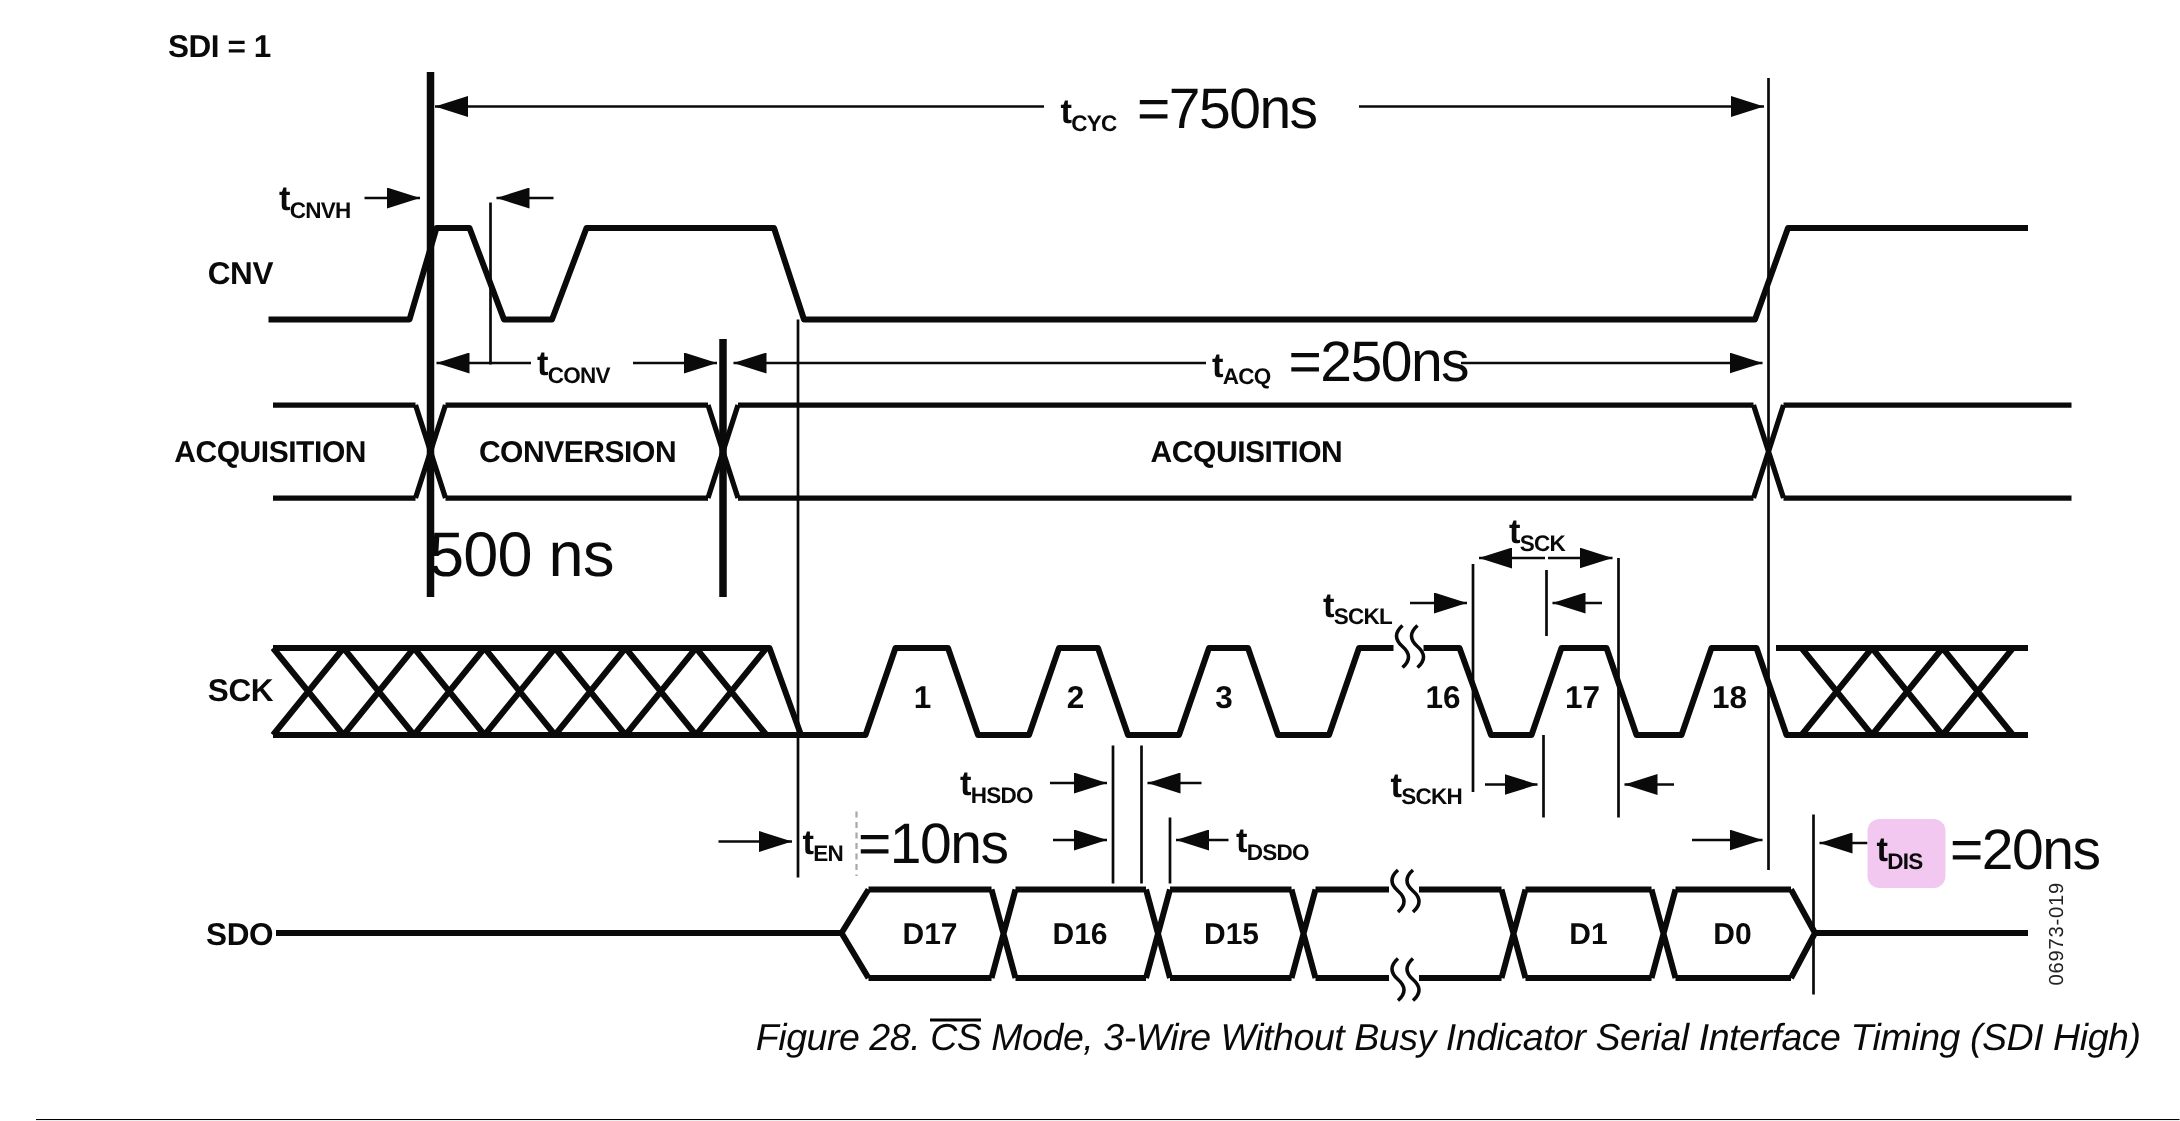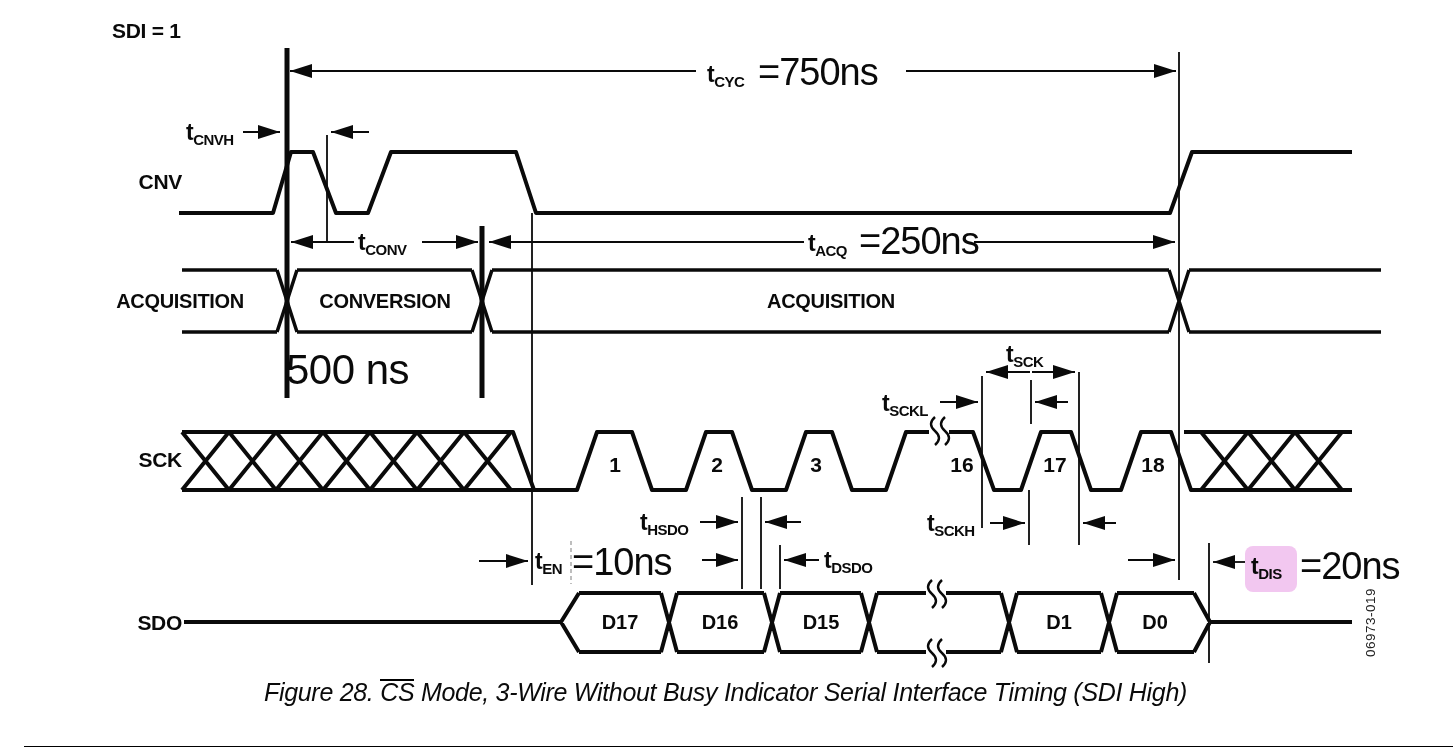--- a/index.html
+++ b/index.html
@@ -15,21 +15,21 @@
   .bit   {font:bold 20px "Liberation Sans",sans-serif;text-anchor:middle;}
   .val   {font:38px "Liberation Sans",sans-serif;letter-spacing:-1px;}
   .bigval{font:42px "Liberation Sans",sans-serif;letter-spacing:-0.5px;}
   .code  {font:13.5px "Liberation Sans",sans-serif;letter-spacing:0.5px;fill:#222;}
   .wave  {stroke:#0a0a0a;stroke-width:4;fill:none;stroke-linejoin:round;}
   .band  {stroke:#0a0a0a;stroke-width:3.5;fill:none;stroke-linejoin:round;}
   .thick {stroke:#0a0a0a;stroke-width:5;}
   .dim   {stroke:#0a0a0a;stroke-width:1.8;fill:none;}
   .caret {stroke:#a9a9a9;stroke-width:1.5;stroke-dasharray:4 3;}
   .squig {stroke:#0a0a0a;stroke-width:2.4;fill:none;}
-  #caption{position:absolute;top:678px;left:0;width:1403px;text-align:center;
+  #caption{position:absolute;top:678px;left:0;width:1403px;text-align:right;
            font:italic 25px "Liberation Sans",sans-serif;color:#0a0a0a;letter-spacing:-0.3px;}
   #caption .ovl{display:inline-block;border-top:2.5px solid #000;line-height:0.95;}
 </style>
 </head>
 <body>
 
 <div id="figure">
 <svg width="1453" height="747" viewBox="0 0 1453 747">
   <defs>
     <marker id="ah" markerUnits="userSpaceOnUse" markerWidth="23" markerHeight="14" refX="22" refY="7" orient="auto">

